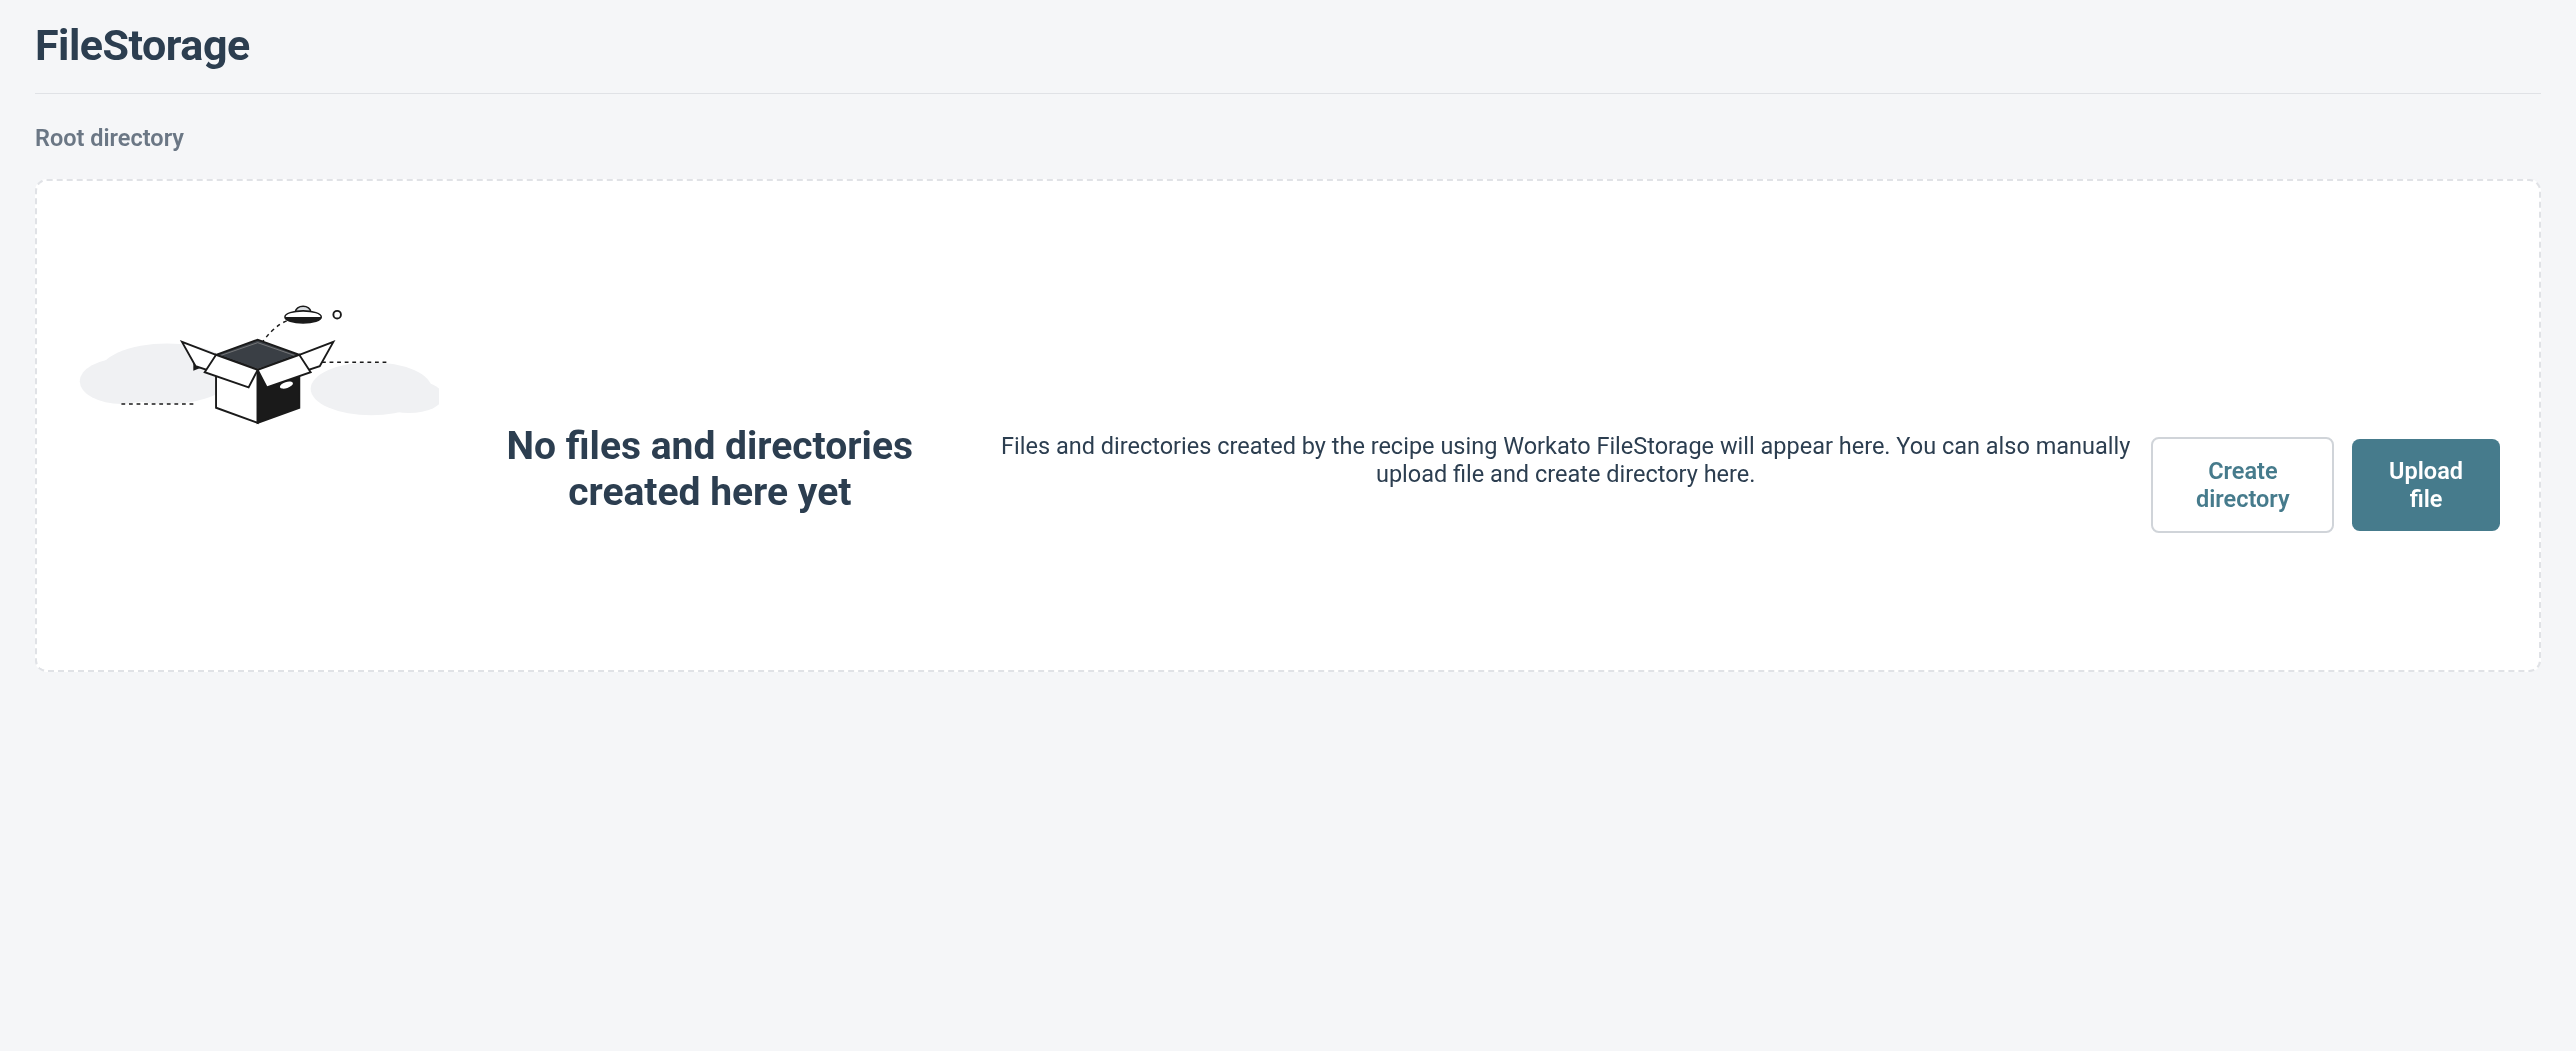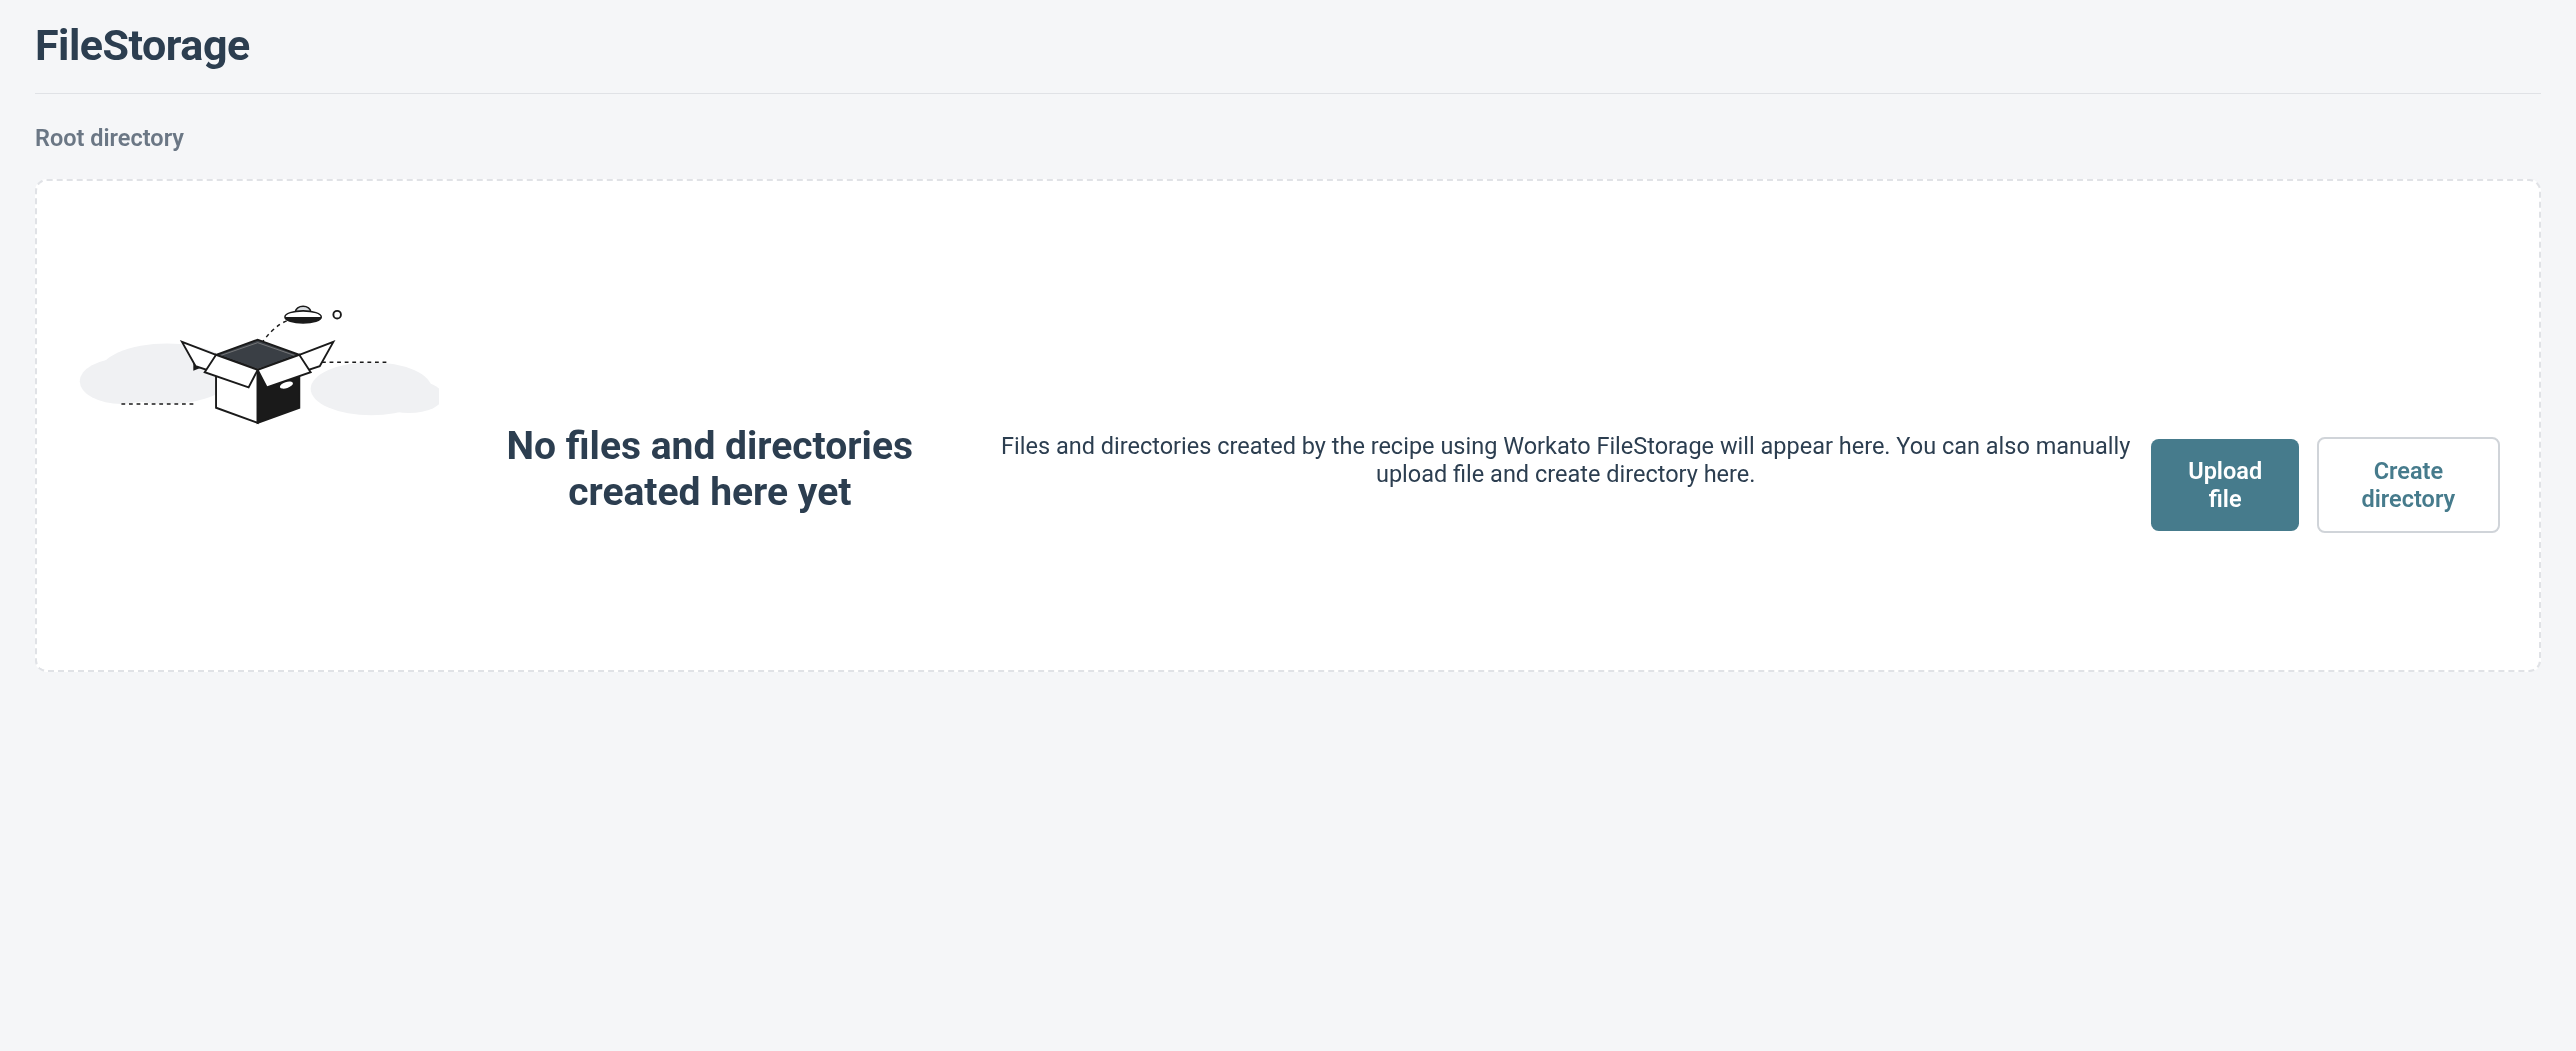--- a/index.html
+++ b/index.html
@@ -141,17 +141,17 @@
 
         <ellipse cx="38" cy="5" rx="9" ry="4" fill="#ffffff" transform="rotate(-18 38 5)"></ellipse>
       </g>
     </svg>
   </div>
 
   <h2 class="empty-heading">No files and directories created here yet</h2>
   <p class="empty-description">Files and directories created by the recipe using Workato FileStorage will appear here. You can also manually upload file and create directory here.</p>
 
   <div class="button-row">
+    <button class="btn btn-secondary">Create directory</button>
     <button class="btn btn-primary">Upload file</button>
-    <button class="btn btn-secondary">Create directory</button>
   </div>
 </div>
 
 
 </body></html>

